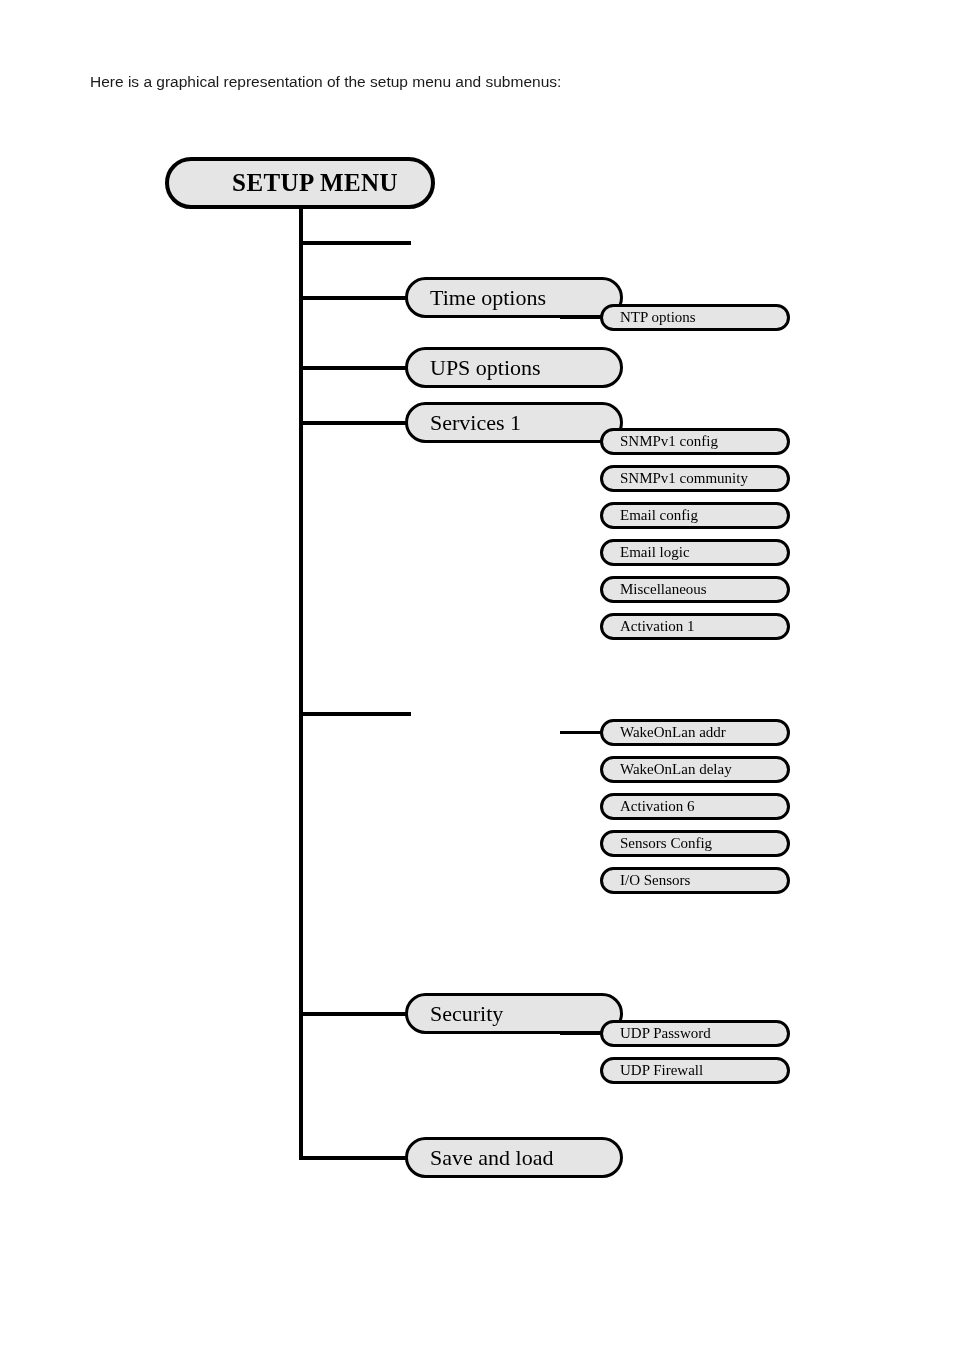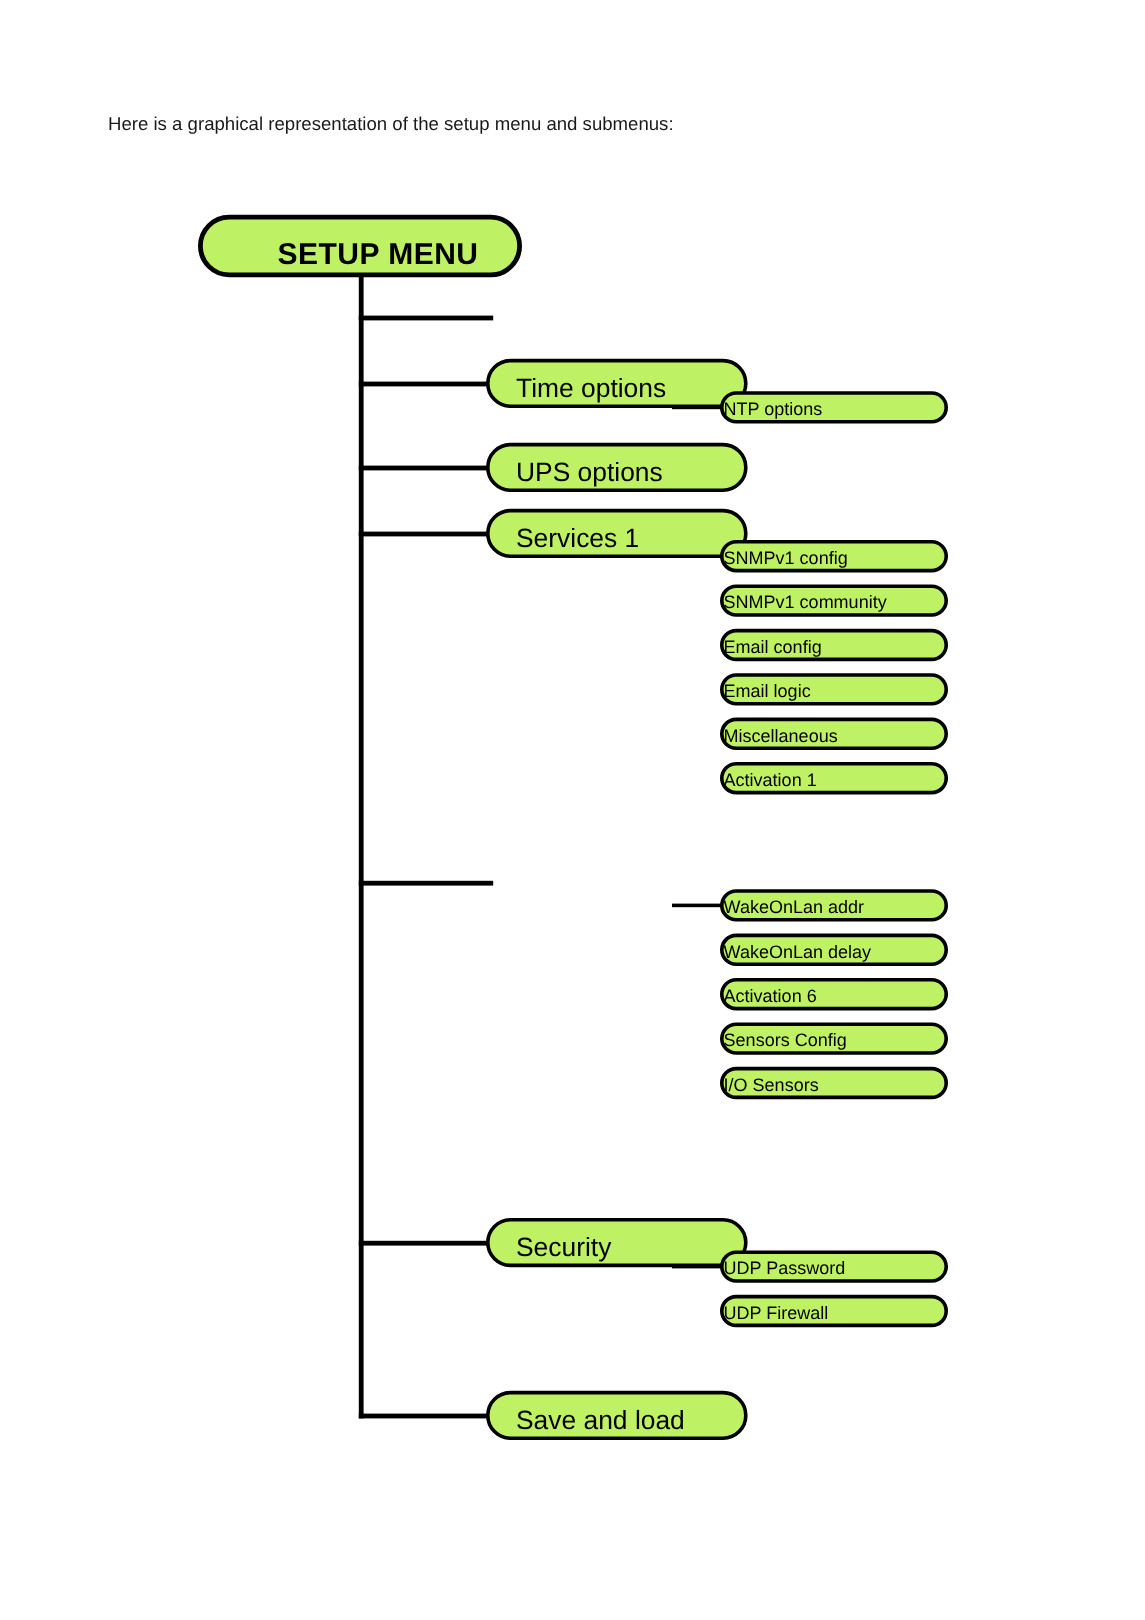--- a/index.html
+++ b/index.html
@@ -8,21 +8,20 @@
     background: #ffffff;
   }
   .page {
     position: relative;
     width: 954px;
     height: 1184px;
     background: #ffffff;
     font-family: "Liberation Sans", sans-serif;
     color: #000000;
     overflow: hidden;
-    margin-top: 22px;
   }
 
   .intro-text {
     position: absolute;
     left: 90px;
     top: 72px;
     font-size: 15.5px;
     line-height: 20px;
     color: #1a1a1a;
     white-space: nowrap;
@@ -44,26 +43,27 @@
     left: 0;
     top: 0;
     width: 954px;
     height: 1350px;
   }
 
   
   .node {
     position: absolute;
     box-sizing: border-box;
-    background: #bef264;
+    background: #e5e5e5;
     border: 3.5px solid #000000;
     border-radius: 999px;
     display: flex;
-    align-items: flex-end;
+    align-items: center;
     z-index: 3;
+    font-family: Liberation Serif, serif;
   }
   .node > .node-label {
     display: block;
     width: 100%;
   }
 
   .node.root {
     border-width: 4px;
   }
   .node.root .node-label {
@@ -78,20 +78,21 @@
     font-size: 22px;
     padding-left: 22px;
     text-align: left;
   }
 
   .node.level2 {
     border-width: 3px;
   }
   .node.level2 .node-label {
     font-size: 15px;
+    padding-left: 17px;
     text-align: left;
   }
 
   
   .line {
     position: absolute;
     background: #000000;
     z-index: 1;
   }
   .line.v { width: 4px; }

